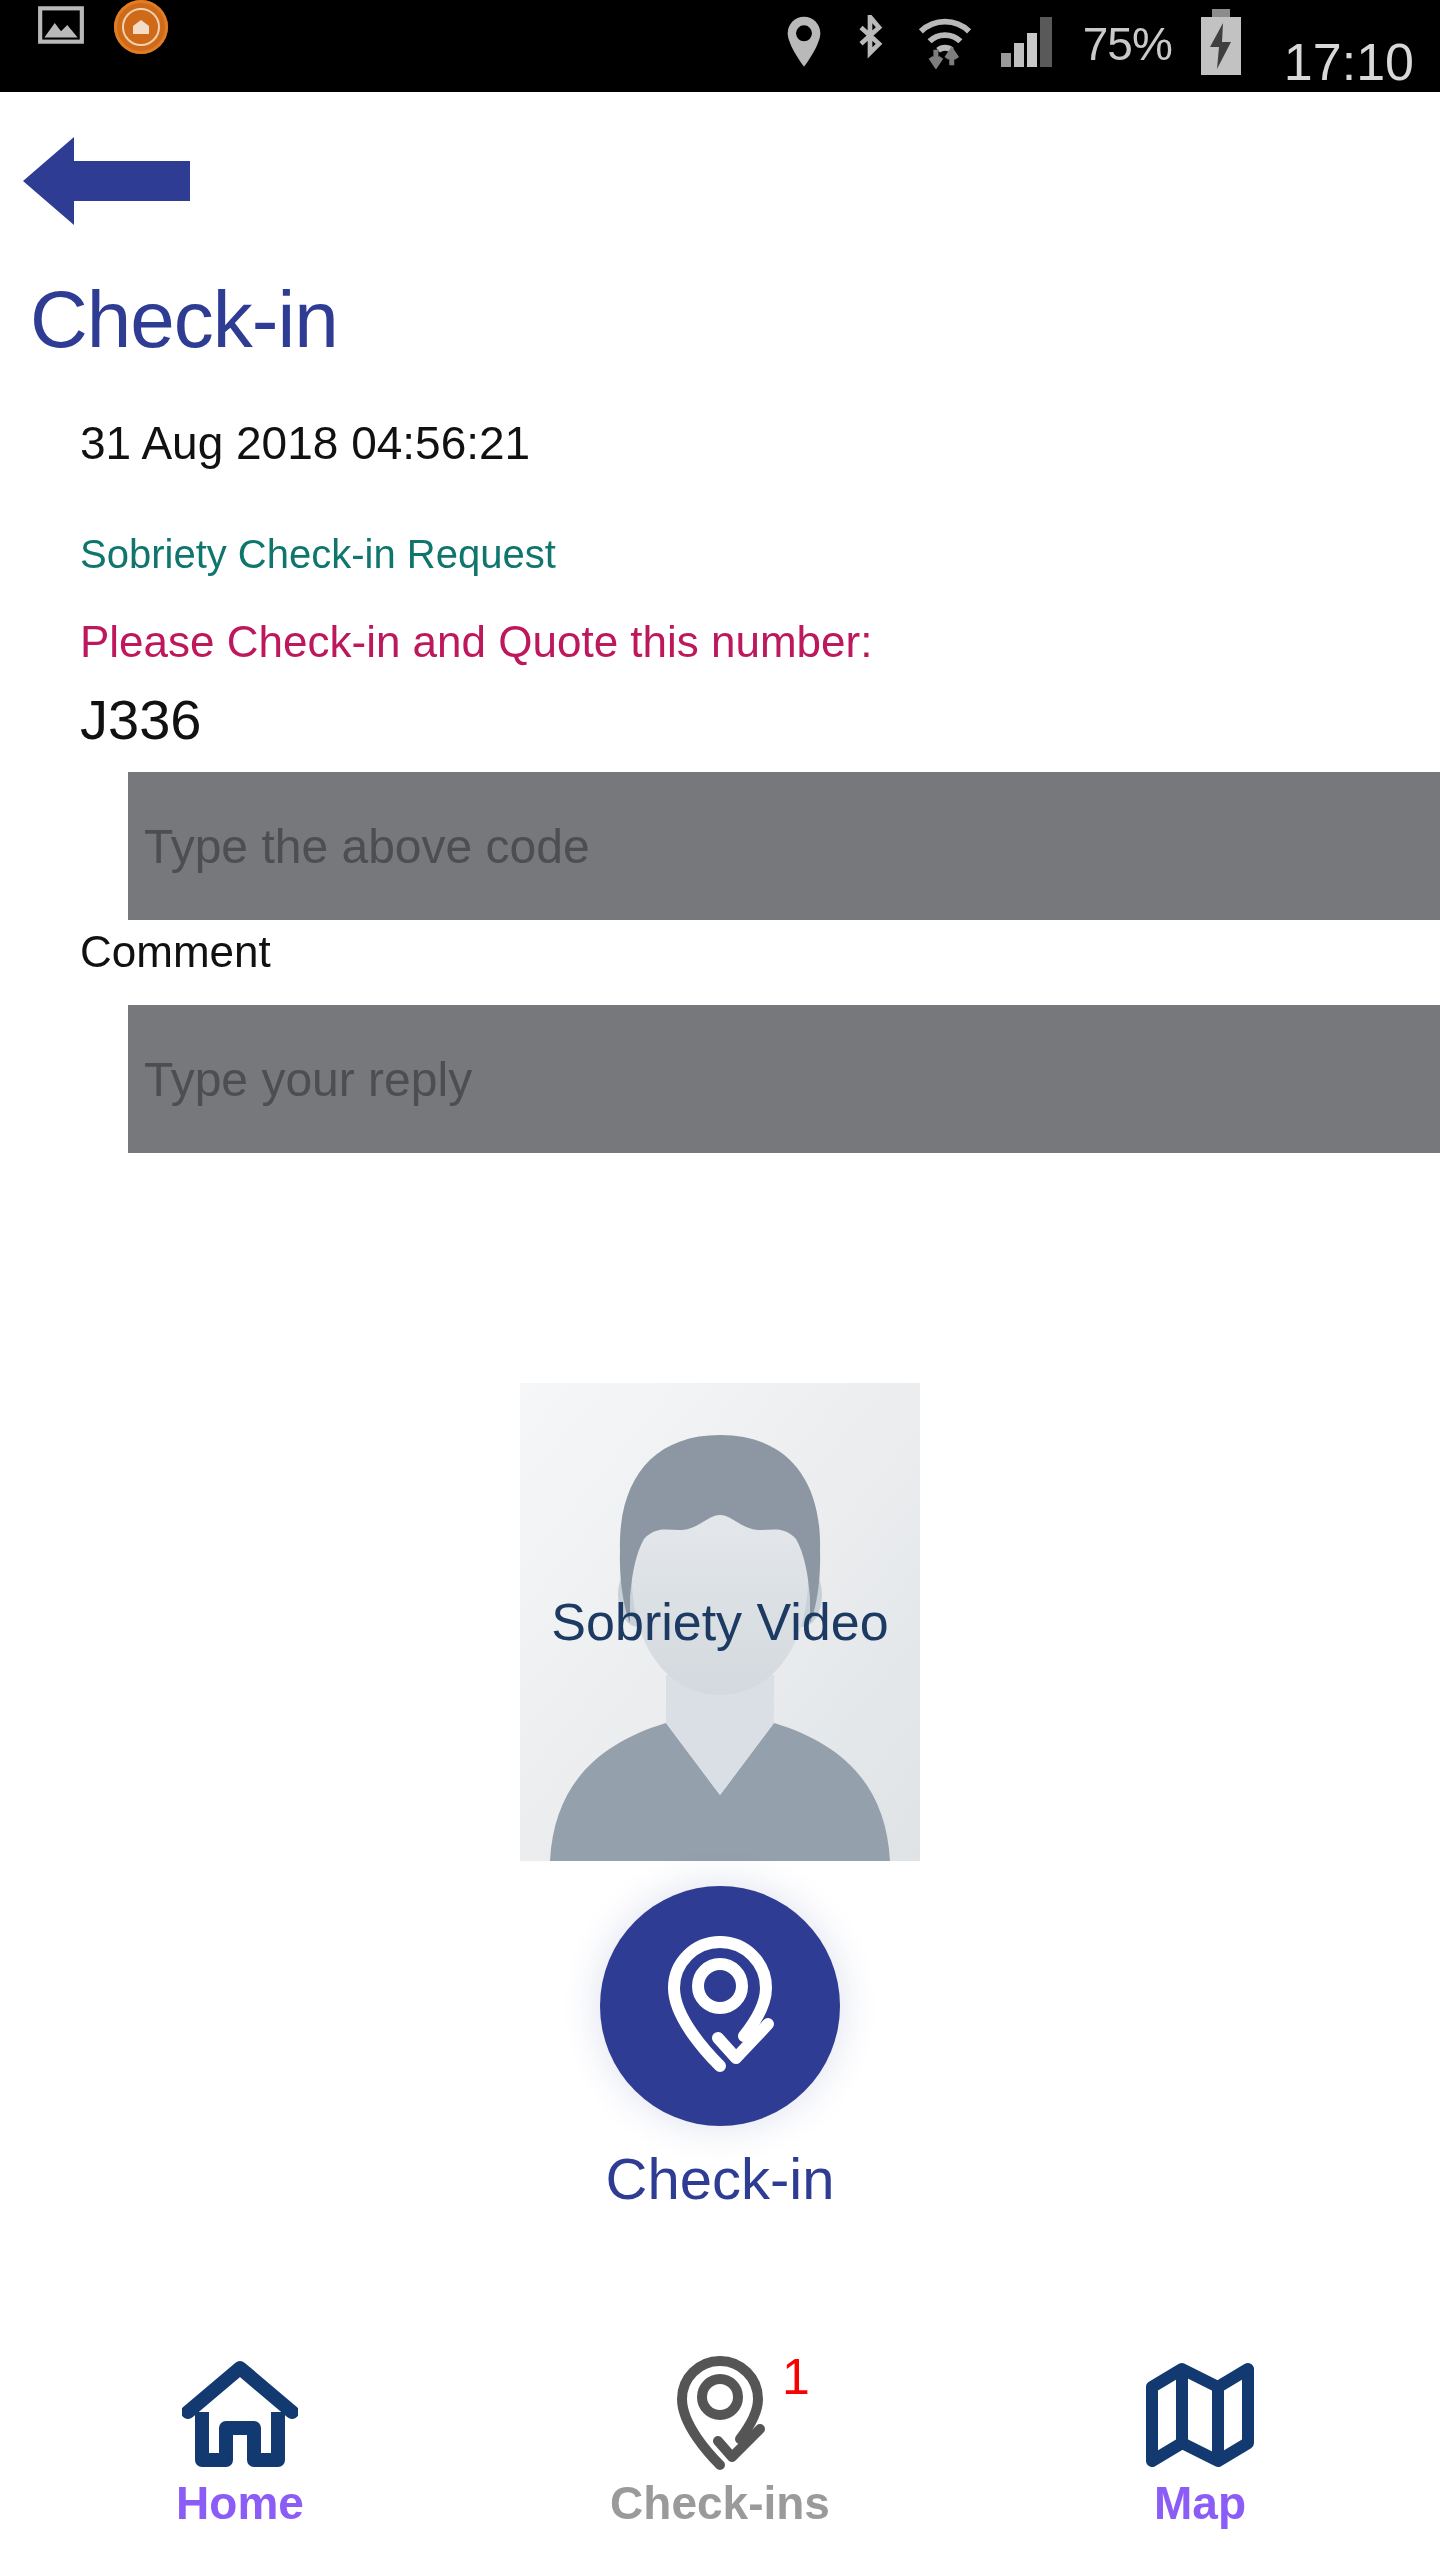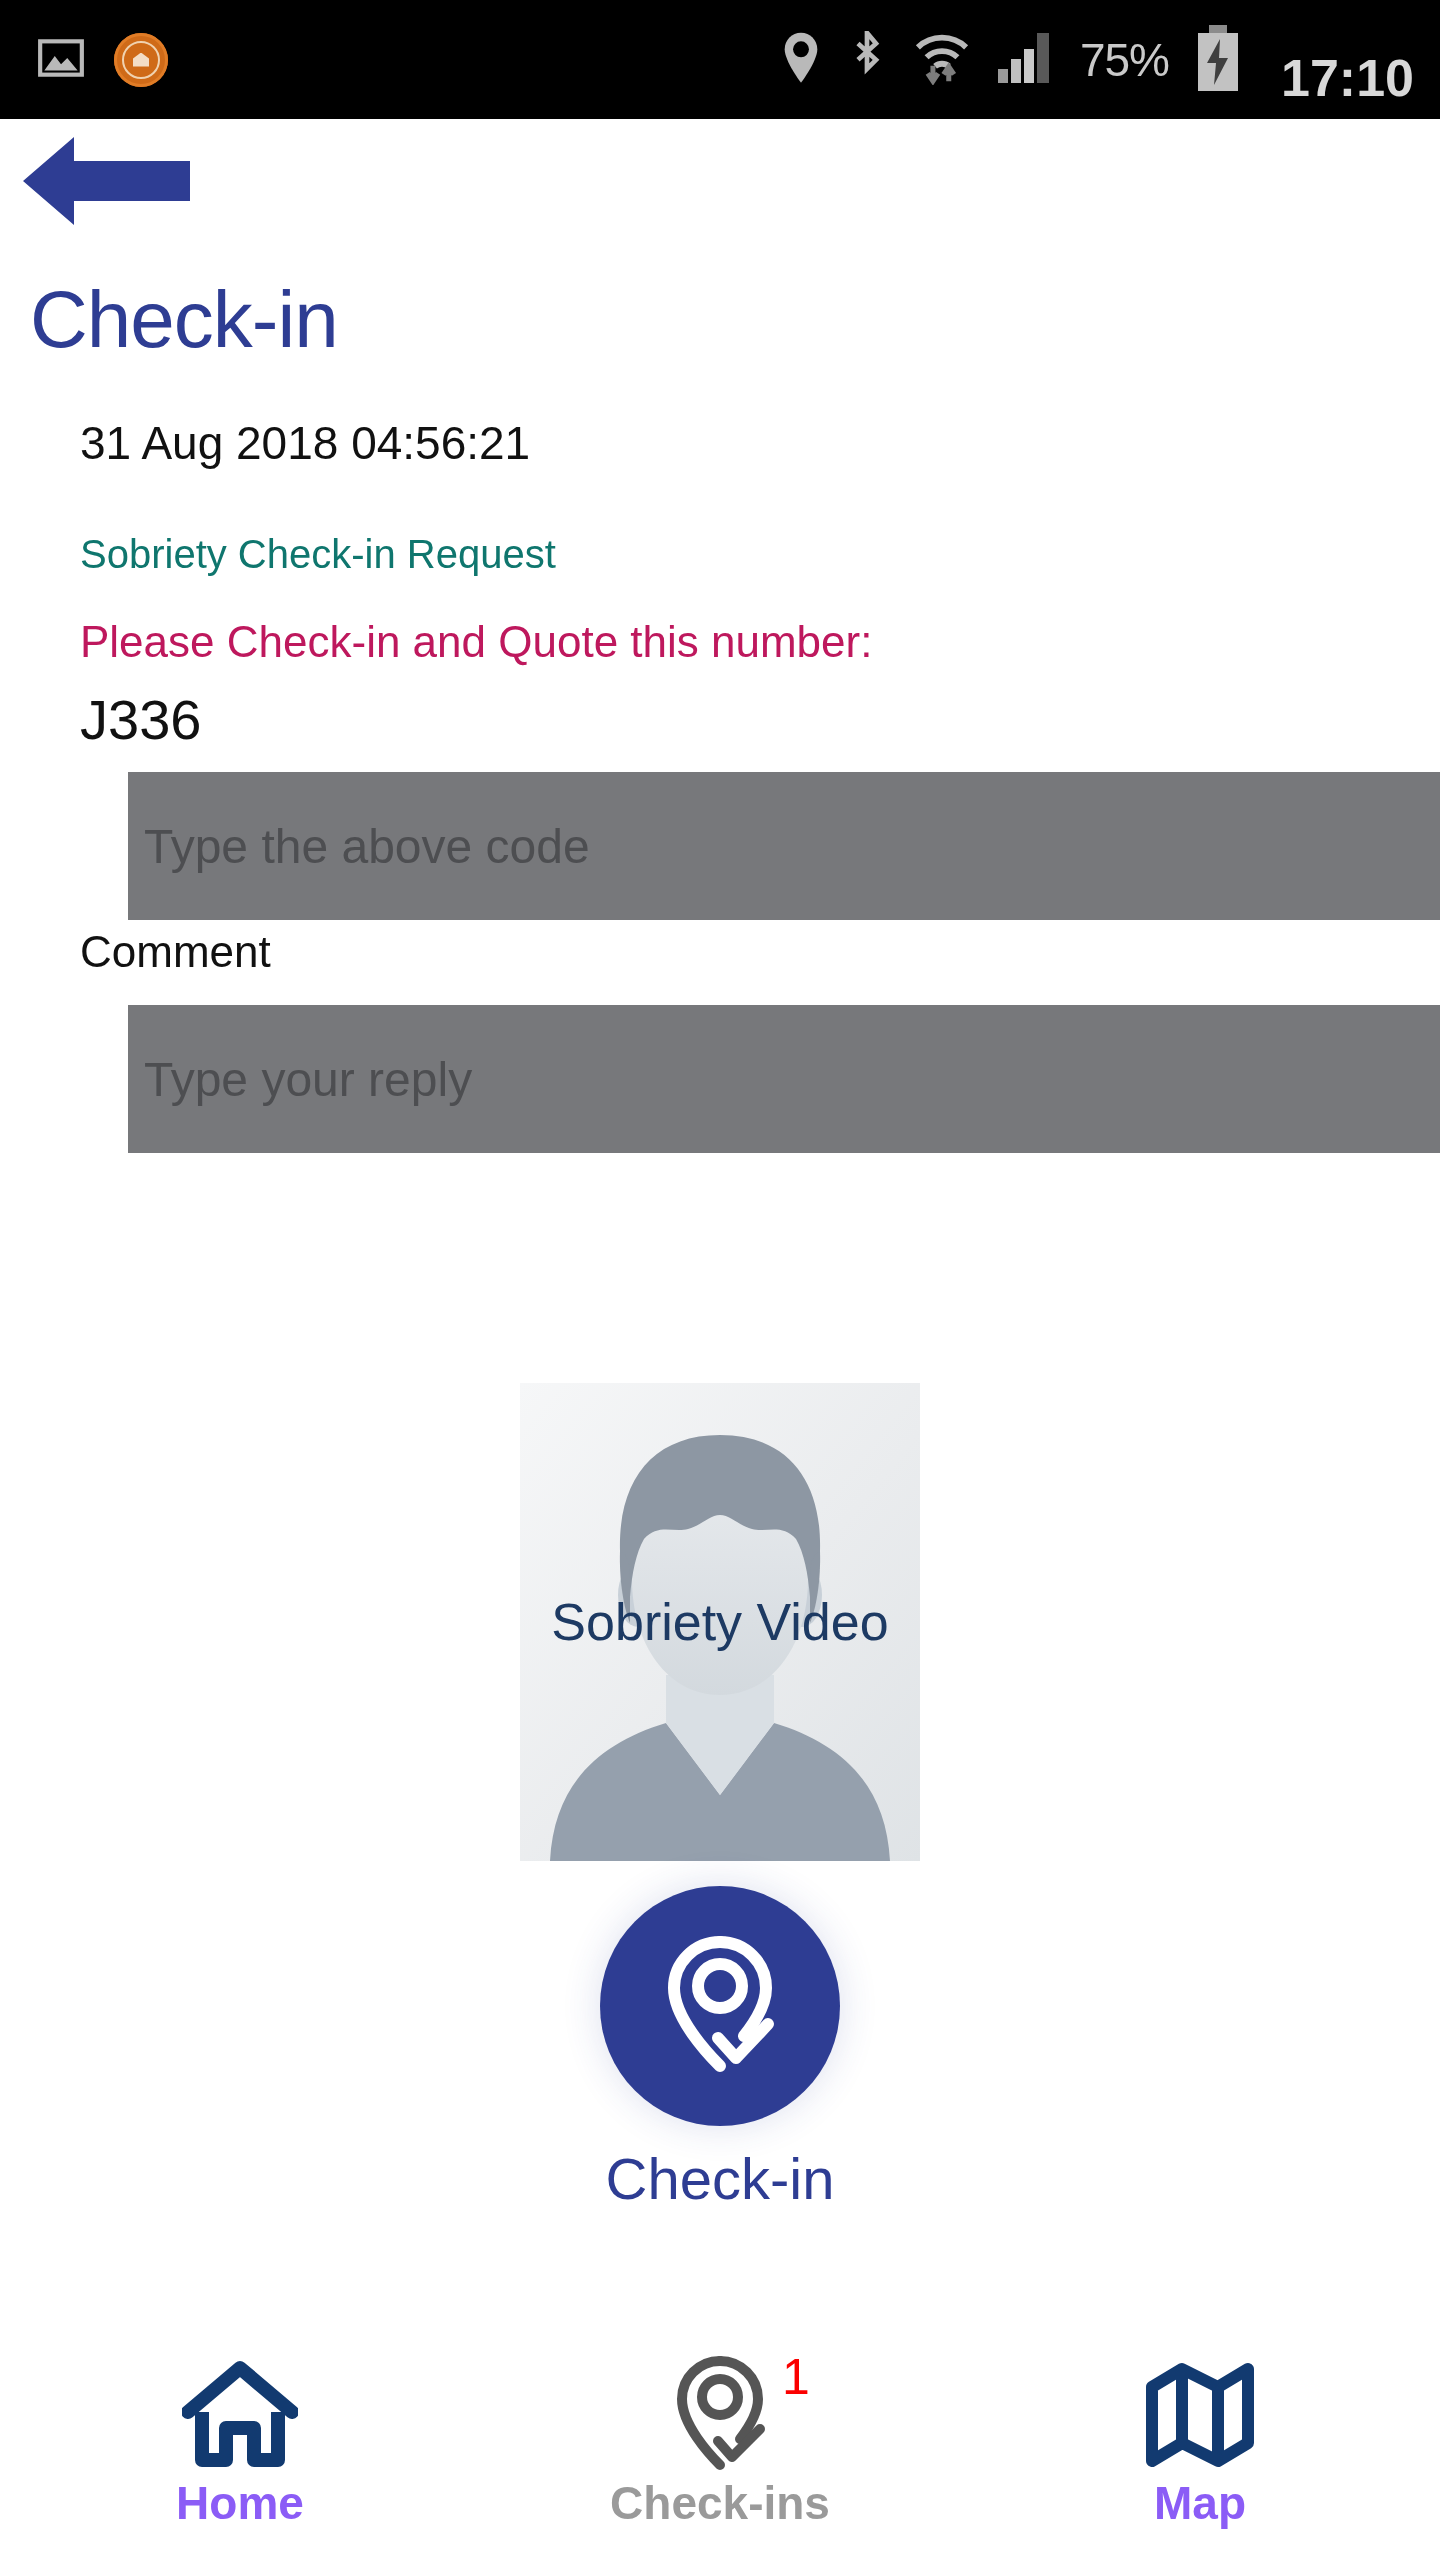--- a/index.html
+++ b/index.html
@@ -7,32 +7,32 @@
     width:1440px; height:2560px;
     background:#ffffff;
     font-family:"Liberation Sans", sans-serif;
     overflow:hidden;
   }
   .phone { position:relative; width:1440px; height:2560px; background:#fff; }
 
   
   .statusbar {
     position:absolute; top:0; left:0;
-    width:1440px; height:119px;
+    width:1440px; height:92px;
     background:#000;
-    display:flex; align-items:center;
+    display:flex; align-items:flex-start;
   }
   .sb-left { display:flex; align-items:center; gap:28px; padding-left:36px; }
   .sb-right { display:flex; align-items:center; gap:26px; margin-left:auto; padding-right:26px; }
   .sb-pct {
     color:#c9c9c9; font-size:46px; font-weight:400;
     letter-spacing:-1px; line-height:1;
   }
   .sb-time {
-    color:#d8d8d8; font-size:52px; font-weight:700;
+    color:#d8d8d8; font-size:52px; font-weight:400;
     letter-spacing:0px; line-height:1; margin-left:14px;margin-top:36px;
   }
   .ecell {
     width:54px; height:54px; border-radius:50%;
     background:#cf6a18;
     display:flex; align-items:center; justify-content:center;
     position:relative;
     box-shadow: inset 0 0 0 3px #e07c26;
   }
   .ecell::before {

